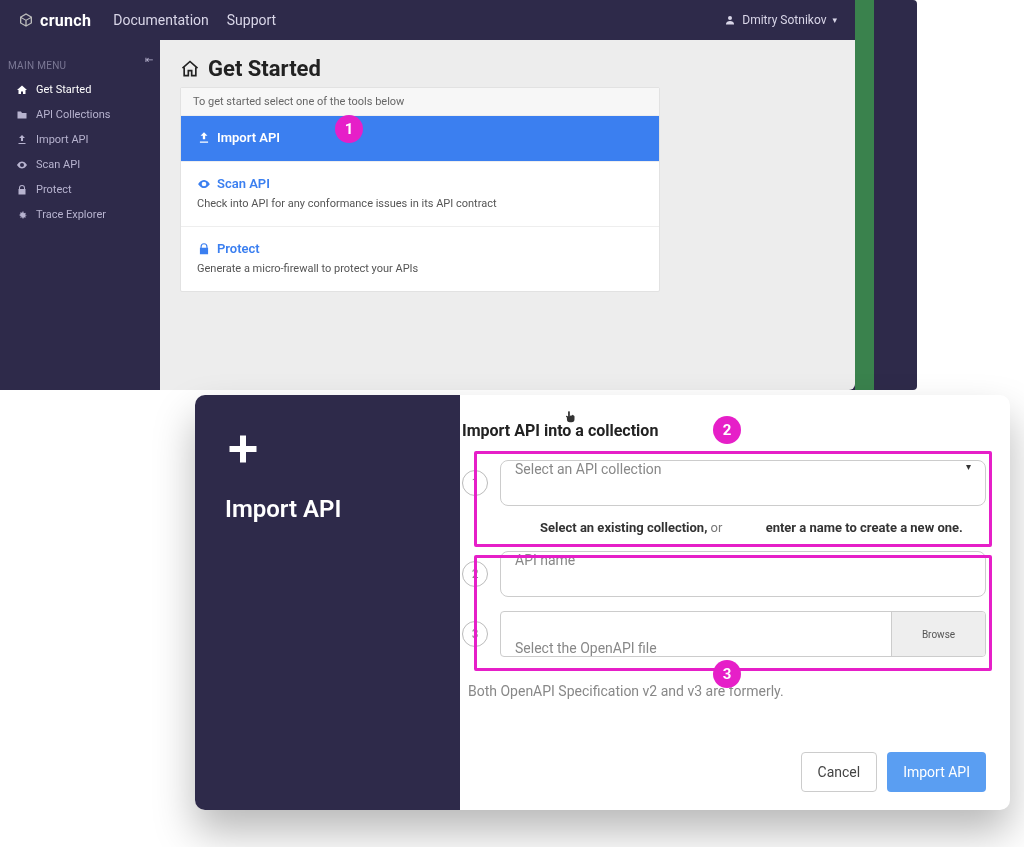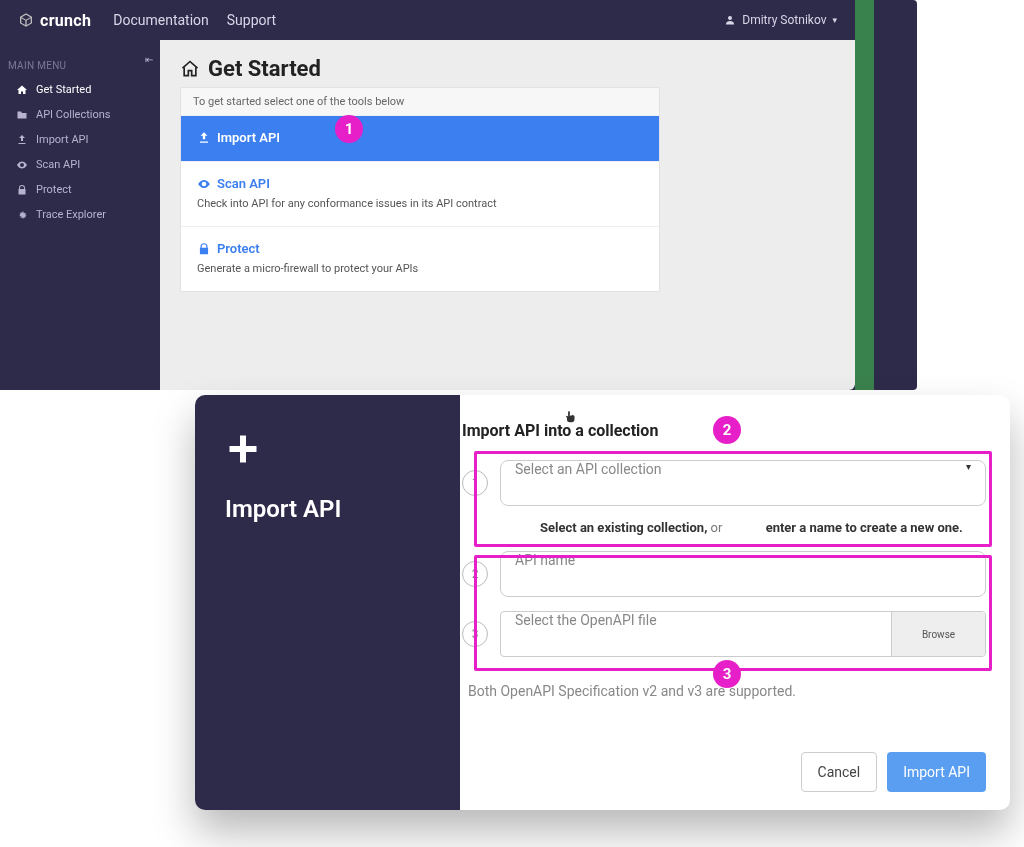--- a/index.html
+++ b/index.html
@@ -46,21 +46,21 @@
   .modal-left h2 { font-size: 24px; font-weight: 600; margin-top: 24px; }
   .modal-right { flex: 1; padding: 26px 24px 18px 2px; position: relative; }
   .modal-heading { font-size: 16px; font-weight: 700; color: #222; margin-bottom: 20px; }
 
   .step-row { display: flex; align-items: center; gap: 12px; margin-bottom: 14px; }
   .step-num { width: 26px; height: 26px; border: 1px solid #bbb; border-radius: 50%; display: flex; align-items: center; justify-content: center; font-size: 12px; color: #888; flex-shrink: 0; }
   .field-box { flex: 1; height: 46px; border: 1px solid #ccc; border-radius: 8px; display: flex; padding: 0 14px; font-size: 14px; color: #888; background: #fff; }
   .dropdown { justify-content: space-between; cursor: pointer; }
   .dropdown-caret { font-size: 10px; color: #333; }
   .browse-wrap { display: flex; height: 46px; border: 1px solid #ccc; border-radius: 4px; overflow: hidden; flex: 1; }
-  .browse-input { flex: 1; display: flex; align-items: flex-start; padding: 0 14px; font-size: 14px; color: #888; }
+  .browse-input { flex: 1; display: flex; align-items: flex-end; padding: 0 14px; font-size: 14px; color: #888; }
   .browse-btn { width: 94px; background: #eee; display: flex; align-items: center; justify-content: center; font-size: 10px; color: #555; cursor: pointer; border-left: 1px solid #ccc; }
 
   .helper-row { font-size: 13px; color: #333; margin: 6px 0 16px 38px; }
   .helper-row b { font-weight: 700; margin-left: 40px; }
   .helper-row span.light { color: #777; }
 
   .support-note { font-size: 14px; color: #888; margin: 26px 0 0 6px; }
 
   .modal-actions { position: absolute; bottom: 18px; right: 24px; display: flex; gap: 10px; text-align: center; }
   .btn { height: 40px; padding: 0 16px; border-radius: 4px; font-size: 14px; display: flex; align-items: center; cursor: pointer; }
@@ -227,21 +227,21 @@
     <div class="step-row">
       <div class="step-num">3</div>
       <div class="browse-wrap">
         <div class="browse-input">
             <span>Select the OpenAPI file</span>
           </div>
         <div class="browse-btn">Browse</div>
       </div>
     </div>
 
-    <div class="support-note">Both OpenAPI Specification v2 and v3 are supported.</div>
+    <div class="support-note">Both OpenAPI Specification v2 and v3 are formerly.</div>
 
     <div class="modal-actions">
       <div class="btn btn-cancel">Cancel</div>
       <div class="btn btn-primary">Import API</div>
     </div>
 
     <div class="hl hl-2"></div>
     <div class="hl hl-3"></div>
   </div>
 </div>

